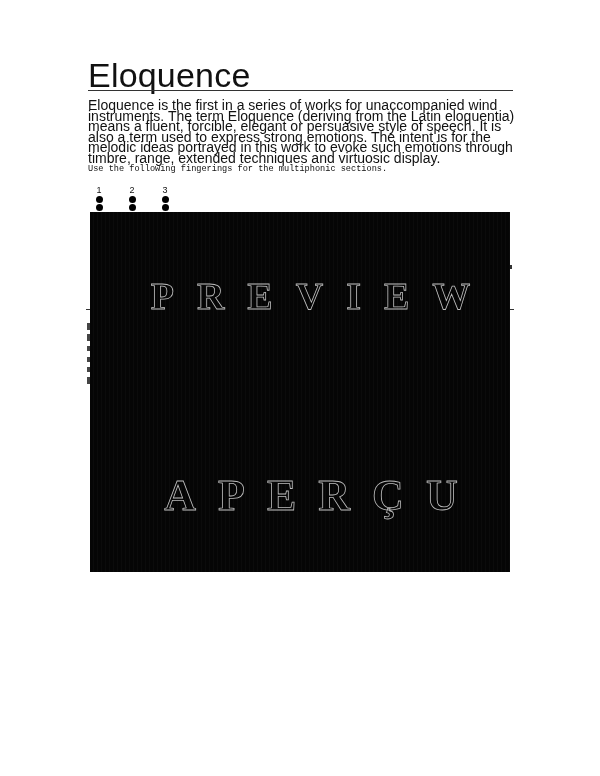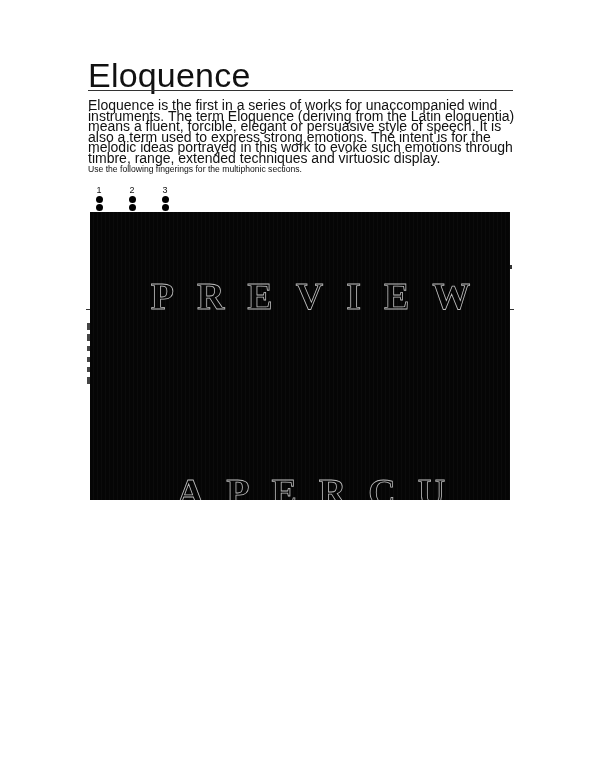--- a/index.html
+++ b/index.html
@@ -39,20 +39,21 @@
       line-height: 10.6px;
       margin: 0;
     }
     .instruction {
       position: absolute;
       left: 88px;
       top: 164px;
       font-size: 8.6px;
       line-height: 11px;
       margin: 0;
+      font-family: Liberation Mono, monospace;
     }
     .fingering {
       position: absolute;
       top: 185px;
       width: 12px;
       text-align: center;
     }
     .fingering .num {
       display: block;
       font-size: 9px;
@@ -64,39 +65,39 @@
       height: 7px;
       border-radius: 50%;
       background: #000;
       margin: 1px auto 0 auto;
     }
     .preview-box {
       position: absolute;
       left: 90px;
       top: 212px;
       width: 420px;
-      height: 288px;
+      height: 360px;
       background:
         repeating-linear-gradient(90deg, #050505 0px, #050505 3px, #0b0b0b 3px, #0b0b0b 4px);
       overflow: hidden;
     }
     .wm {
       position: absolute;
       left: 0;
       width: 100%;
       text-align: center;
       font-family: "Liberation Serif", "DejaVu Serif", serif;
       font-weight: bold;
       color: transparent;
       -webkit-text-stroke: 0.8px #bdbdbd;
       text-transform: uppercase;
     }
     .wm-1 { top: 62px; font-size: 38px; letter-spacing: 23px; padding-left: 22px; }
     .wm-2 { top: 160px; font-size: 40px; letter-spacing: 18px; padding-left: 18px; }
-    .wm-3 { top: 258px; font-size: 38px; letter-spacing: 22px; padding-left: 22px; }
+    .wm-3 { top: 258px; font-size: 44px; letter-spacing: 22px; padding-left: 22px; }
     .stray-mark {
       position: absolute;
       background: #333;
     }
     .edge-text {
       position: absolute;
       left: 87px;
       width: 4px;
       background: #444;
     }

